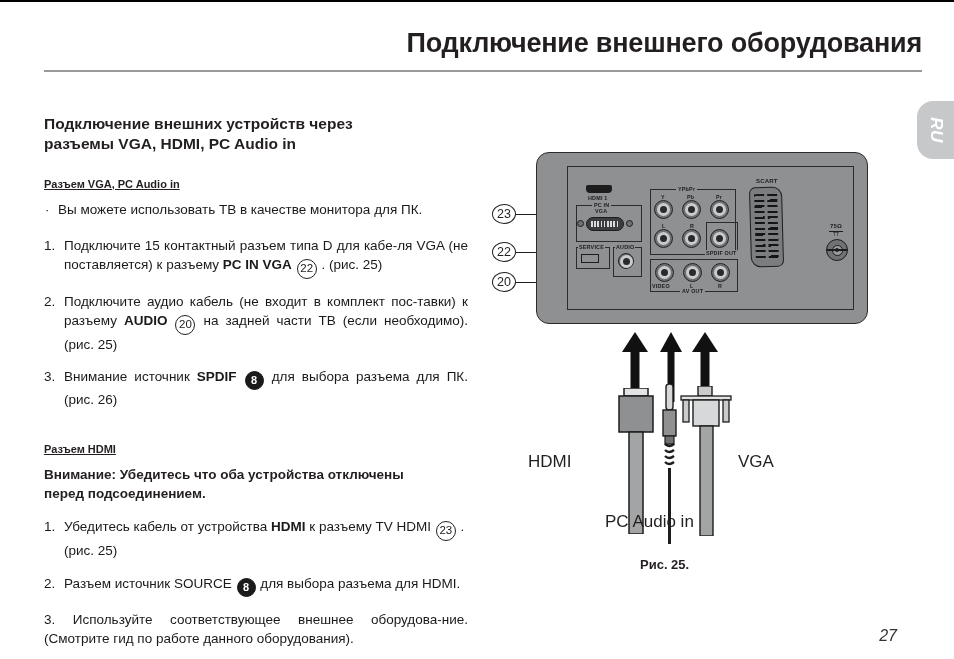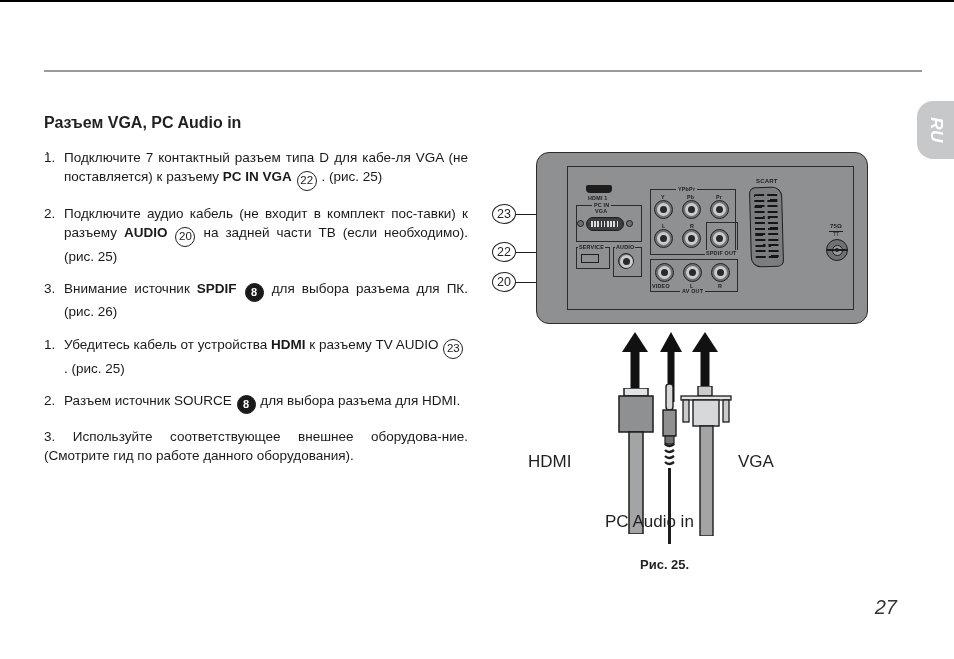--- a/index.html
+++ b/index.html
@@ -73,24 +73,25 @@
     width: 424px;
   }
   .sec-title {
     font-size: 15.5px;
     font-weight: bold;
     line-height: 1.28;
     color: #231f20;
     margin: 0 0 24px 0;
   }
   .sub-title {
-    font-size: 16px;
+    font-size: 11px;
     font-weight: bold;
     color: #231f20;
     margin: 0 0 11px 0;
+    text-decoration: underline;
   }
   .sub-title.second { margin-top: 34px; }
   .warn {
     font-size: 13.5px;
     font-weight: bold;
     line-height: 1.38;
     color: #231f20;
     margin: 0 0 14px 0;
   }
   .bullet-line {
@@ -388,63 +389,74 @@
     top: 415px;
     font-size: 13px;
     font-weight: bold;
     color: #231f20;
     text-align: right;
   }
 
   .page-number {
     position: absolute;
     right: 57px;
-    bottom: 40px;
-    font-size: 20px;
+    bottom: 14px;
+    font-size: 16px;
     font-style: italic;
     color: #333;
   }
 </style>
 </head>
 <body>
 
 <div class="page">
 
+  <div class="header-title">Подключение внешнего оборудования</div>
   <div class="header-rule"></div>
 
   <div class="ru-tab">
     <span class="ru-label">RU</span>
   </div>
 
   <div class="left-col">
 
+    <div class="sec-title">
+      <span>Подключение внешних устройств через</span><br>
+      <span>разъемы VGA, HDMI, PC Audio in</span>
+    </div>
 
     <div class="sub-title">Разъем VGA, PC Audio in</div>
 
     <div class="bullet-line">
       <span class="dot">·</span>
+      <span>Вы можете использовать ТВ в качестве монитора для ПК.</span>
     </div>
 
     <ol class="steps">
       <li>
-        <span class="num">1.</span><span>Подключите 7 контактный разъем типа D для кабе-ля VGA (не поставляется) к разъему </span><b class="t">PC IN VGA</b> <span class="ref-circle">22</span><span> . (рис. 25)</span>
+        <span class="num">1.</span><span>Подключите 15 контактный разъем типа D для кабе-ля VGA (не поставляется) к разъему </span><b class="t">PC IN VGA</b> <span class="ref-circle">22</span><span> . (рис. 25)</span>
       </li>
       <li>
         <span class="num">2.</span><span>Подключите аудио кабель (не входит в комплект пос-тавки) к разъему </span><b class="t">AUDIO</b> <span class="ref-circle">20</span><span> на задней части ТВ (если необходимо). (рис. 25)</span>
       </li>
       <li>
         <span class="num">3.</span><span>Внимание источник </span><b class="t">SPDIF</b> <span class="ref-circle filled">8</span><span> для выбора разъема для ПК. (рис. 26)</span>
       </li>
     </ol>
 
-
+    <div class="sub-title second">Разъем HDMI</div>
+
+    <div class="warn">
+      <span>Внимание: Убедитесь что оба устройства отключены</span><br>
+      <span>перед подсоединением.</span>
+    </div>
 
     <ol class="steps">
       <li class="nojust">
-        <span class="num">1.</span><span>Убедитесь кабель от устройства </span><b class="t">HDMI</b><span> к разъему TV AUDIO </span><span class="ref-circle">23</span><span> . (рис. 25)</span>
+        <span class="num">1.</span><span>Убедитесь кабель от устройства </span><b class="t">HDMI</b><span> к разъему TV HDMI </span><span class="ref-circle">23</span><span> . (рис. 25)</span>
       </li>
       <li>
         <span class="num">2.</span><span>Разъем источник SOURCE </span><span class="ref-circle filled">8</span><span> для выбора разъема для HDMI.</span>
       </li>
       <li class="flush">
         <span>3.</span>
         <span>Используйте соответствующее внешнее оборудова-ние. (Смотрите гид по работе данного оборудования).</span>
       </li>
     </ol>
   </div>

